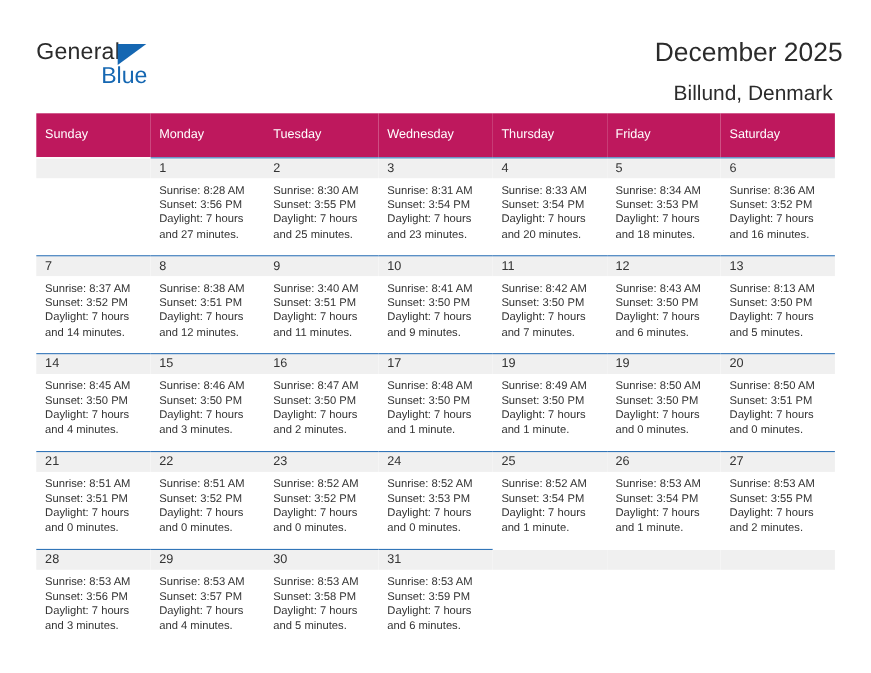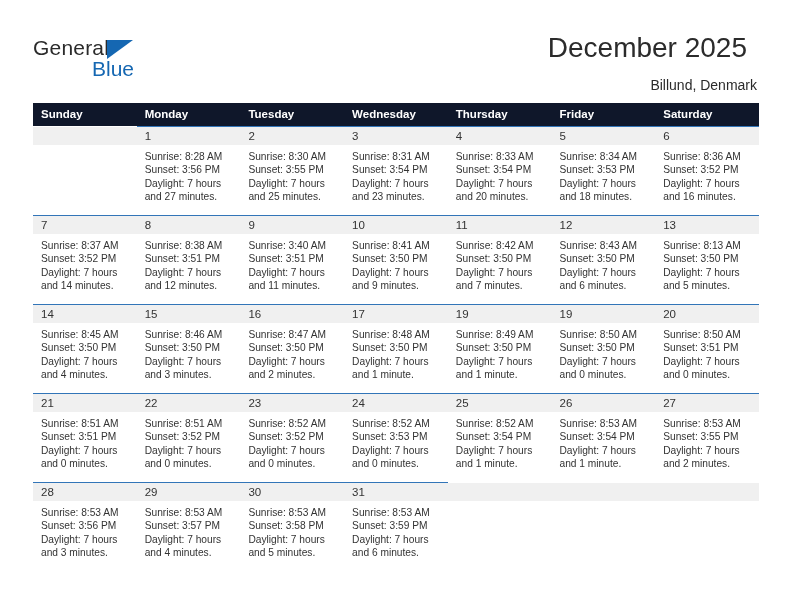--- a/index.html
+++ b/index.html
@@ -58,59 +58,59 @@
   .logo-blue {
     position: absolute;
     left: 59px;
     top: 21px;
     font-size: 21px;
     color: #1567b2;
     line-height: 24px;
   }
   .title {
     position: absolute;
-    right: 45px;
+    right: 26px;
     top: 32px;
-    font-size: 28px;
+    font-size: 24px;
     color: #2b2b2b;
     text-align: right;
     line-height: 32px;
     white-space: nowrap;
   }
   .subtitle {
     position: absolute;
     right: 35px;
     top: 77px;
-    font-size: 14px;
+    font-size: 19px;
     color: #2b2b2b;
     text-align: center;
     line-height: 17px;
     white-space: nowrap;
   }
 
   
   .calendar {
     position: absolute;
     left: 33px;
     top: 103px;
     width: 726px;
   }
   table.cal {
     width: 726px;
     border-collapse: collapse;
     table-layout: fixed;
   }
   table.cal th {
-    background: #0f172a;
+    background: #be185d;
     color: #ffffff;
     font-size: 11.5px;
-    font-weight: bold;
+    font-weight: normal;
     text-align: left;
     padding: 5px 0 6px 8px;
-    height: 23px;
+    height: 40px;
     border: none;
   }
   table.cal td {
     vertical-align: top;
     padding: 0;
     border: none;
     border-top: 1px solid #3275b8;
     height: 89px;
     background: #ffffff;
   }

